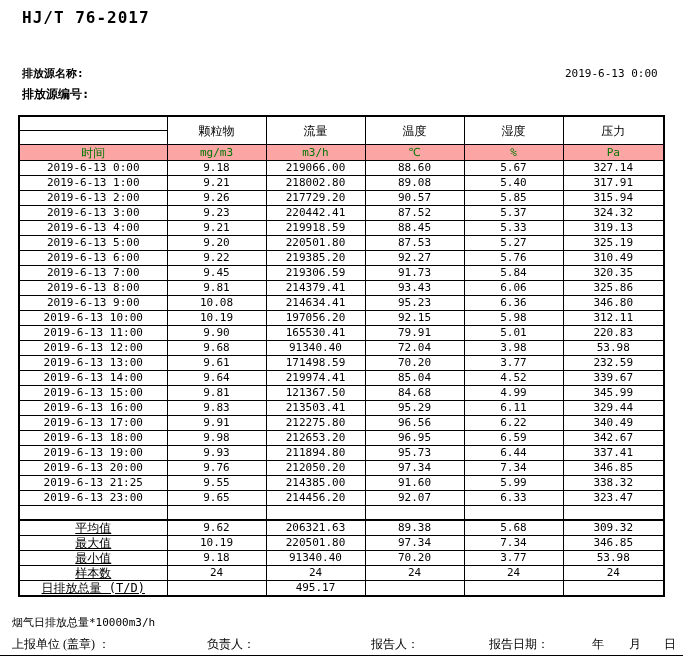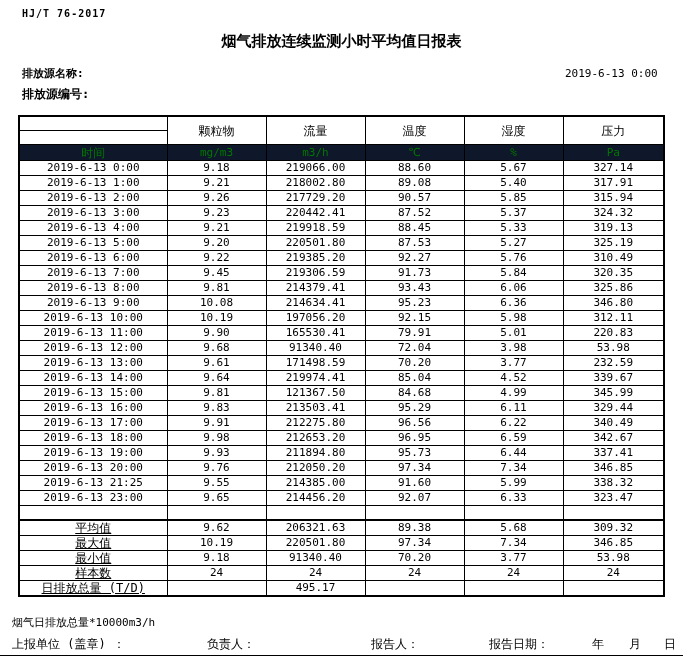--- a/index.html
+++ b/index.html
@@ -1,54 +1,53 @@
 <!DOCTYPE html>
 <html><head>
 <meta charset="utf-8">
 <style>
   * { margin: 0; padding: 0; box-sizing: border-box; }
   body { background: #fff; font-family: "DejaVu Sans Mono", "DejaVu Sans", monospace; color: #000; }
   .page { position: relative; width: 683px; height: 659px; background: #fff; overflow: hidden; }
 
-  .standard { position: absolute; left: 22px; top: 8px; font-size: 10px; font-weight: bold; letter-spacing: 1px; }
+  .standard { position: absolute; left: 22px; top: 8px; font-size: 16px; font-weight: bold; letter-spacing: 1px; }
   .title { position: absolute; left: 0; top: 32px; width: 100%; text-align: center; font-size: 15px; font-weight: bold; }
   .src-name { position: absolute; left: 22px; top: 66px; font-size: 11px; font-weight: bold; }
   .src-id { position: absolute; left: 22px; top: 86px; font-size: 12px; font-weight: bold; }
   .datetime { position: absolute; left: 565px; top: 67px; font-size: 11px; }
 
   table { position: absolute; left: 18px; top: 115px; width: 645px; border-collapse: collapse; border: 2px solid #000; table-layout: fixed; }
   th, td { border: 1px solid #000; padding: 0; height: 15px; font-size: 11px; font-weight: normal; text-align: center; vertical-align: middle; white-space: nowrap; overflow: hidden; line-height: 14px; }
   thead th.col-head { height: 28px; font-size: 12px; }
   th.split-cell { padding: 0; height: 28px; }
   .split-top { height: 14px; border-bottom: 1px solid #000; }
   .split-bottom { height: 13px; }
-  .unit-row td { background: #0f172a; color: #007700; height: 16px; }
+  .unit-row td { background: #fca5a5; color: #007700; height: 16px; }
   .unit-row td.time-head { font-size: 12px; }
   tr.spacer td { border-bottom: 2px solid #000; height: 14px; }
   .summary-body td:first-child { font-size: 12px; text-decoration: underline; }
 
   .note { position: absolute; left: 12px; top: 615px; font-size: 11px; }
-  .sign-row { position: absolute; left: 0; top: 636px; width: 100%; height: 16px; font-size: 12px; }
+  .sign-row { position: absolute; left: 0; top: 636px; width: 100%; height: 16px; font-size: 12px; font-family: Liberation Serif, serif; }
   .sign-row span { position: absolute; white-space: nowrap; }
   .lbl-unit { left: 12px; }
   .lbl-resp { left: 207px; }
   .lbl-reporter { left: 371px; }
   .lbl-date { left: 489px; }
   .lbl-year { left: 592px; }
   .lbl-month { left: 629px; }
   .lbl-day { left: 664px; }
   .bottom-rule { position: absolute; left: 0; top: 655px; width: 100%; border-top: 1px solid #000; }
 </style>
 </head>
 <body>
 
 <div class="page">
 
   <div class="standard">HJ/T  76-2017</div>
-  <div class="title">烟气排放连续监测小时平均值日报表</div>
   <div class="src-name">排放源名称:</div>
   <div class="src-id">排放源编号:</div>
   <div class="datetime">2019-6-13 0:00</div>
 
   <table>
     <colgroup>
       <col style="width:148px">
       <col style="width:99px">
       <col style="width:99px">
       <col style="width:99px">

